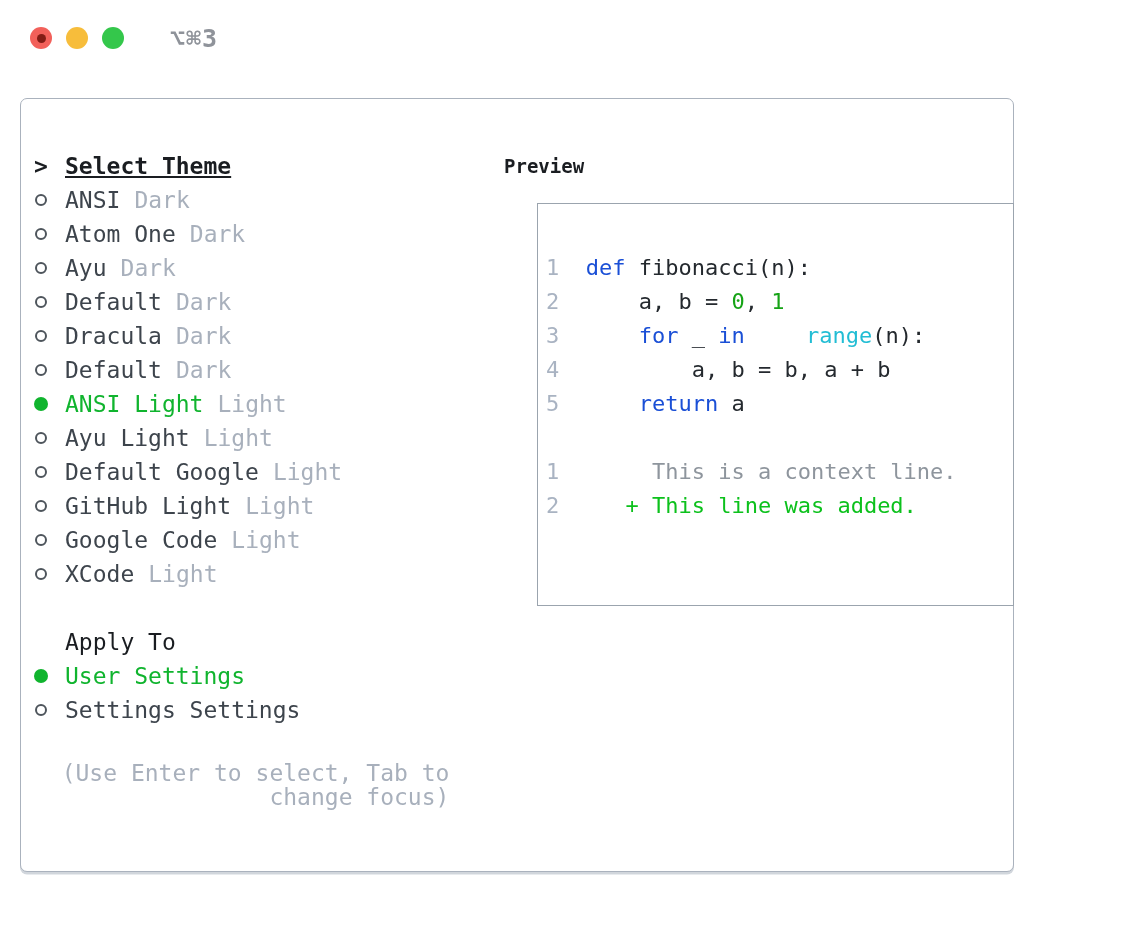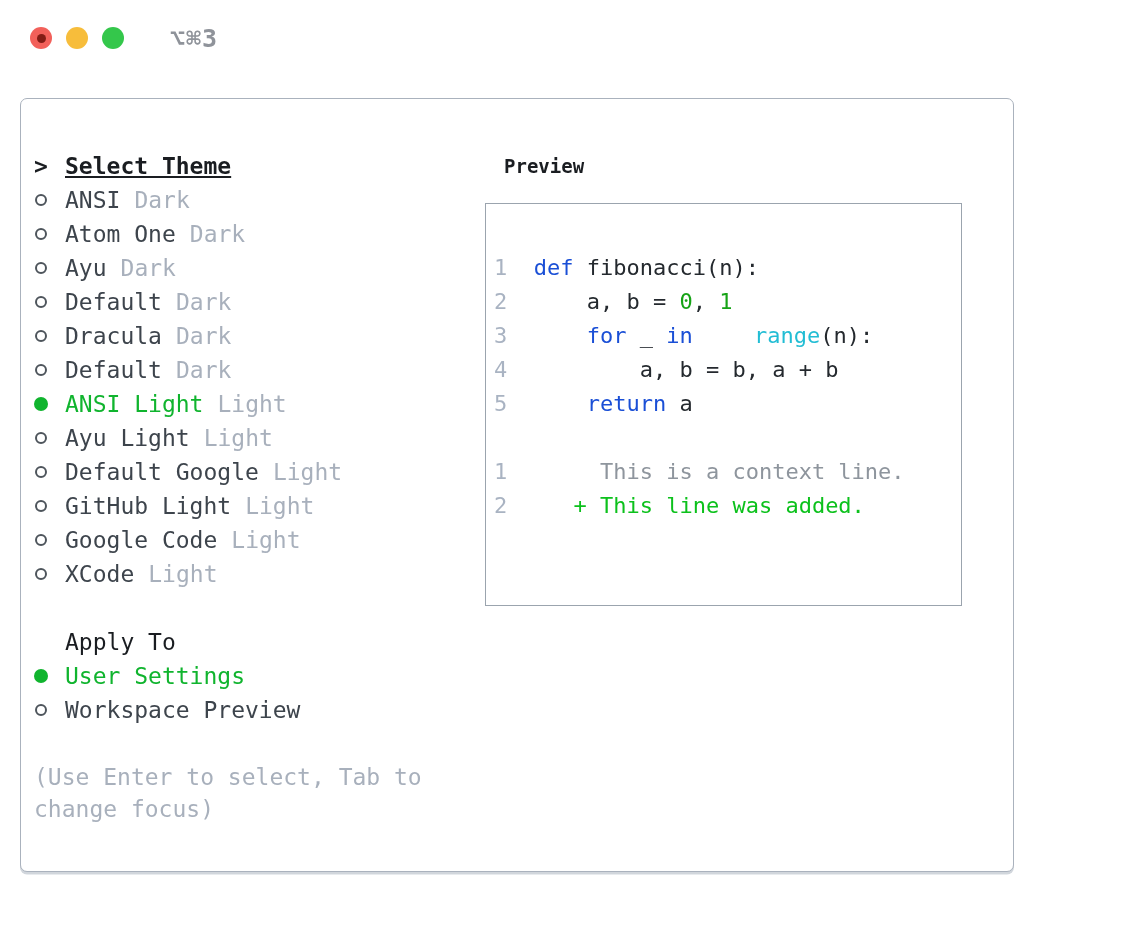--- a/index.html
+++ b/index.html
@@ -47,26 +47,26 @@
   .row{height:34px;display:flex;align-items:center;white-space:pre;}
   .marker-slot{width:14px;height:34px;flex:0 0 14px;margin-right:17px;display:flex;align-items:center;justify-content:center;}
   .radio{width:12px;height:12px;border:2px solid #4e555c;border-radius:50%;}
   .radio.on{width:14px;height:14px;border:none;background:var(--accent);}
   .prefix{font-weight:bold;color:var(--ink);font-size:23px;}
   .panel-title{font-weight:bold;color:var(--ink);text-decoration:underline;}
   .item-name{color:var(--item);}
   .item-name.sel{color:var(--accent);}
   .item-tag{color:var(--muted);margin-left:14px;}
   .apply-title{color:var(--ink);}
-  .hint{margin-top:0;color:var(--muted);width:30ch;line-height:32px;white-space:normal;}
+  .hint{margin-top:0;color:var(--muted);width:30ch;line-height:24px;white-space:normal;text-align:right;}
 
   
   .preview-title{position:absolute;left:483px;top:50px;height:34px;display:flex;align-items:center;font-size:19px;font-weight:bold;color:var(--ink);}
   .preview-box{
-    position:absolute;left:464px;top:104px;width:477px;height:403px;
+    position:absolute;left:516px;top:104px;width:477px;height:403px;
     border:1.5px solid var(--pv-border);background:#fff;
     padding:47px 8px 0 8px;overflow:hidden;
   }
   .line{height:34px;line-height:34px;font-size:22px;white-space:pre;color:#24292e;}
   .ln{display:inline-block;width:3ch;color:var(--linenum);}
   .seg.kw{color:var(--kw);}
   .seg.fn{color:var(--fn);margin-left:48px;}
   .seg.num{color:var(--num);}
   .seg.ctx{color:var(--ctx);}
   .seg.del{color:var(--del);}
@@ -112,21 +112,21 @@
 
       <div class="row"></div>
 
       <div class="row">
         <span class="marker-slot"></span>
         <span class="apply-title">Apply To</span>
       </div>
 
       <div id="apply-list">
           <div class="row"><span class="marker-slot"><span class="radio on"></span></span><span class="item-name sel">User Settings</span></div>
-          <div class="row"><span class="marker-slot"><span class="radio"></span></span><span class="item-name">Workspace Preview</span></div>
+          <div class="row"><span class="marker-slot"><span class="radio"></span></span><span class="item-name">Settings Settings</span></div>
         </div>
 
       <div class="row"></div>
 
       <div class="hint">(Use Enter to select, Tab to change focus)</div>
     </div>
 
     <div class="preview-title">Preview</div>
 
     <div class="preview-box">

